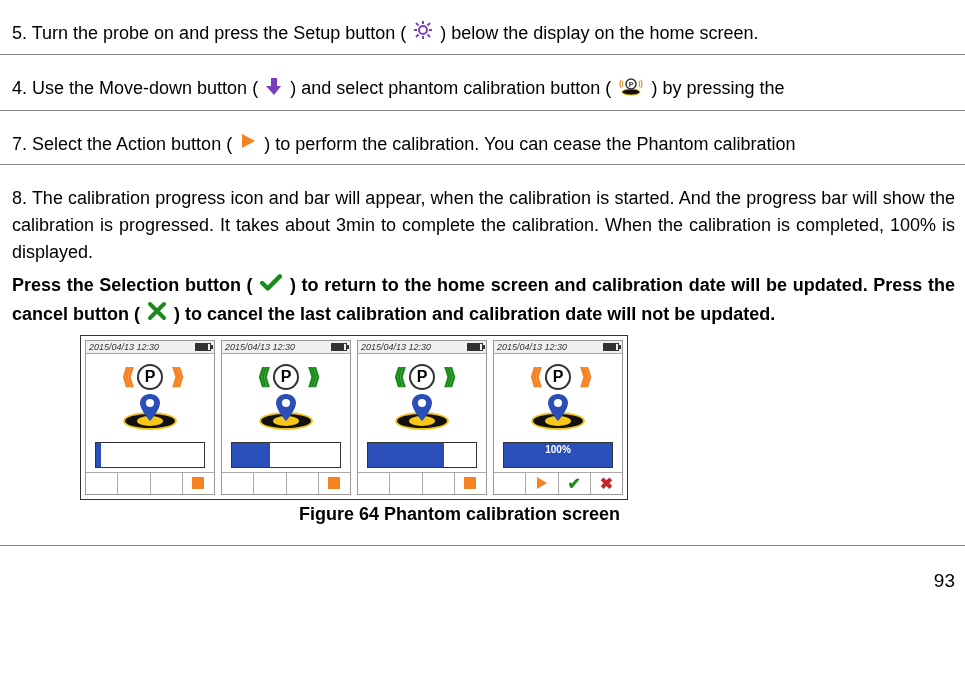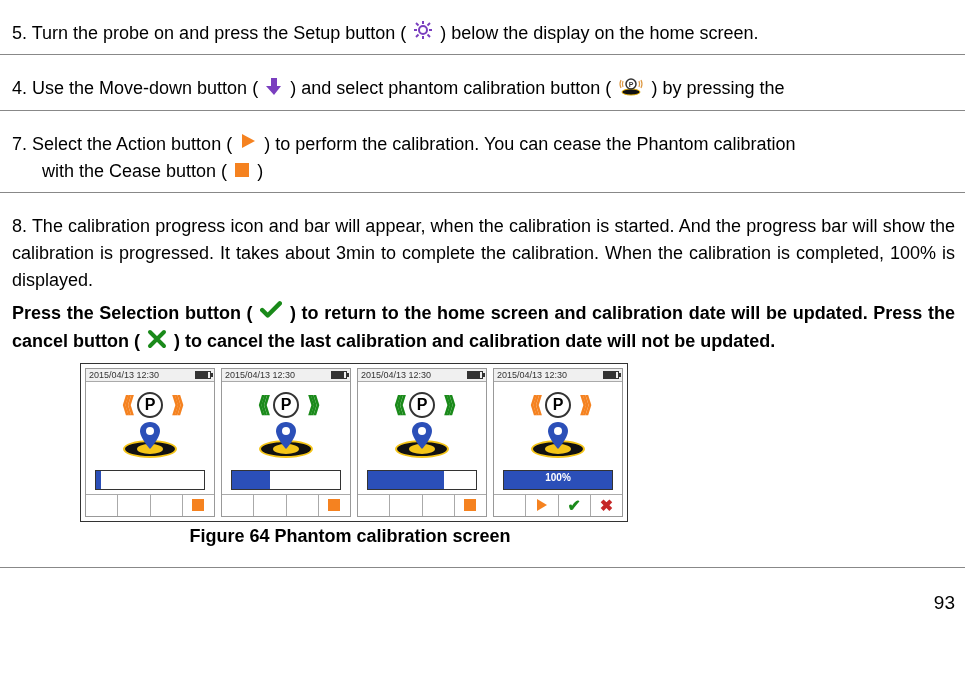--- a/index.html
+++ b/index.html
@@ -55,20 +55,21 @@
     }
     .screen-header {
       background: #f0f0f0;
       border-bottom: 1px solid #aaa;
       font-size: 9px;
       padding: 1px 3px;
       display: flex;
       justify-content: space-between;
       align-items: center;
       color: #333;
+      font-style: italic;
     }
     .battery {
       display: inline-block;
       width: 16px; height: 8px;
       border: 1px solid #333;
       position: relative;
       background: linear-gradient(to right, #333 0%, #333 85%, transparent 85%);
     }
     .battery::after {
       content: '';
@@ -124,21 +125,21 @@
       background: #f5c518;
     }
     .tgt-pin {
       position: absolute; top: -4px; left: 24px;
       width: 22px; height: 28px;
     }
     .tgt-pin svg { display:block; }
     .progress-wrap {
       width: 110px;
       border: 1px solid #333;
-      height: 20px;
+      height: 26px;
       margin-top: 10px;
       background: #fff;
       position: relative;
     }
     .progress-bar {
       height: 100%;
       background: #2b4fb8;
     }
     .progress-label {
       position: absolute;
@@ -218,29 +219,20 @@
 </div>
 
 <div class="row justify">
   <span>7. Select the Action button (</span>
   <span class="icon-inline">
     <svg width="18" height="18" viewBox="0 0 18 18">
         <path d="M3 2 L16 9 L3 16 Z" fill="#f58220"></path>
       </svg>
   </span>
   <span>) to perform the calibration. You can cease the Phantom calibration</span>
-  <span class="indent">
-    <span>with the Cease button (</span>
-    <span class="icon-inline">
-      <svg width="16" height="16" viewBox="0 0 16 16">
-          <rect x="1" y="1" width="14" height="14" fill="#f58220"></rect>
-        </svg>
-    </span>
-    <span>)</span>
-  </span>
 </div>
 
 <div class="row noborder justify" style="border-bottom:none;">
   <span style="display:block; text-align:justify; padding-left:0;">8. The calibration progress icon and bar will appear, when the calibration is started. And the progress bar will show the calibration is progressed. It takes about 3min to complete the calibration. When the calibration is completed, 100% is displayed.</span>
   <div style="height:6px;"></div>
   <span style="display:inline;font-weight:bold;">
     <span>Press the Selection button (</span>
     <span class="icon-inline">
       <svg width="22" height="20" viewBox="0 0 20 18">
           <path d="M2 9 L7 14 L18 3" stroke="#1a8a1a" stroke-width="4" fill="none" stroke-linecap="round" stroke-linejoin="round"></path>
@@ -396,16 +388,16 @@
           </div>
       <div class="footcell">
             <span class="check-green">✔</span>
           </div>
       <div class="footcell">
             <span class="x-red">✖</span>
           </div>
     </div>
       </div>
     </div>
-  <div class="caption" style="margin-left:80px; width:540px; text-align:center;">Figure 64 Phantom calibration screen</div>
+  <div class="caption" style="margin-left:80px; width:540px; text-align:right;">Figure 64 Phantom calibration screen</div>
 </div>
 
 <div class="page-num">93</div>
 
 </body></html>

